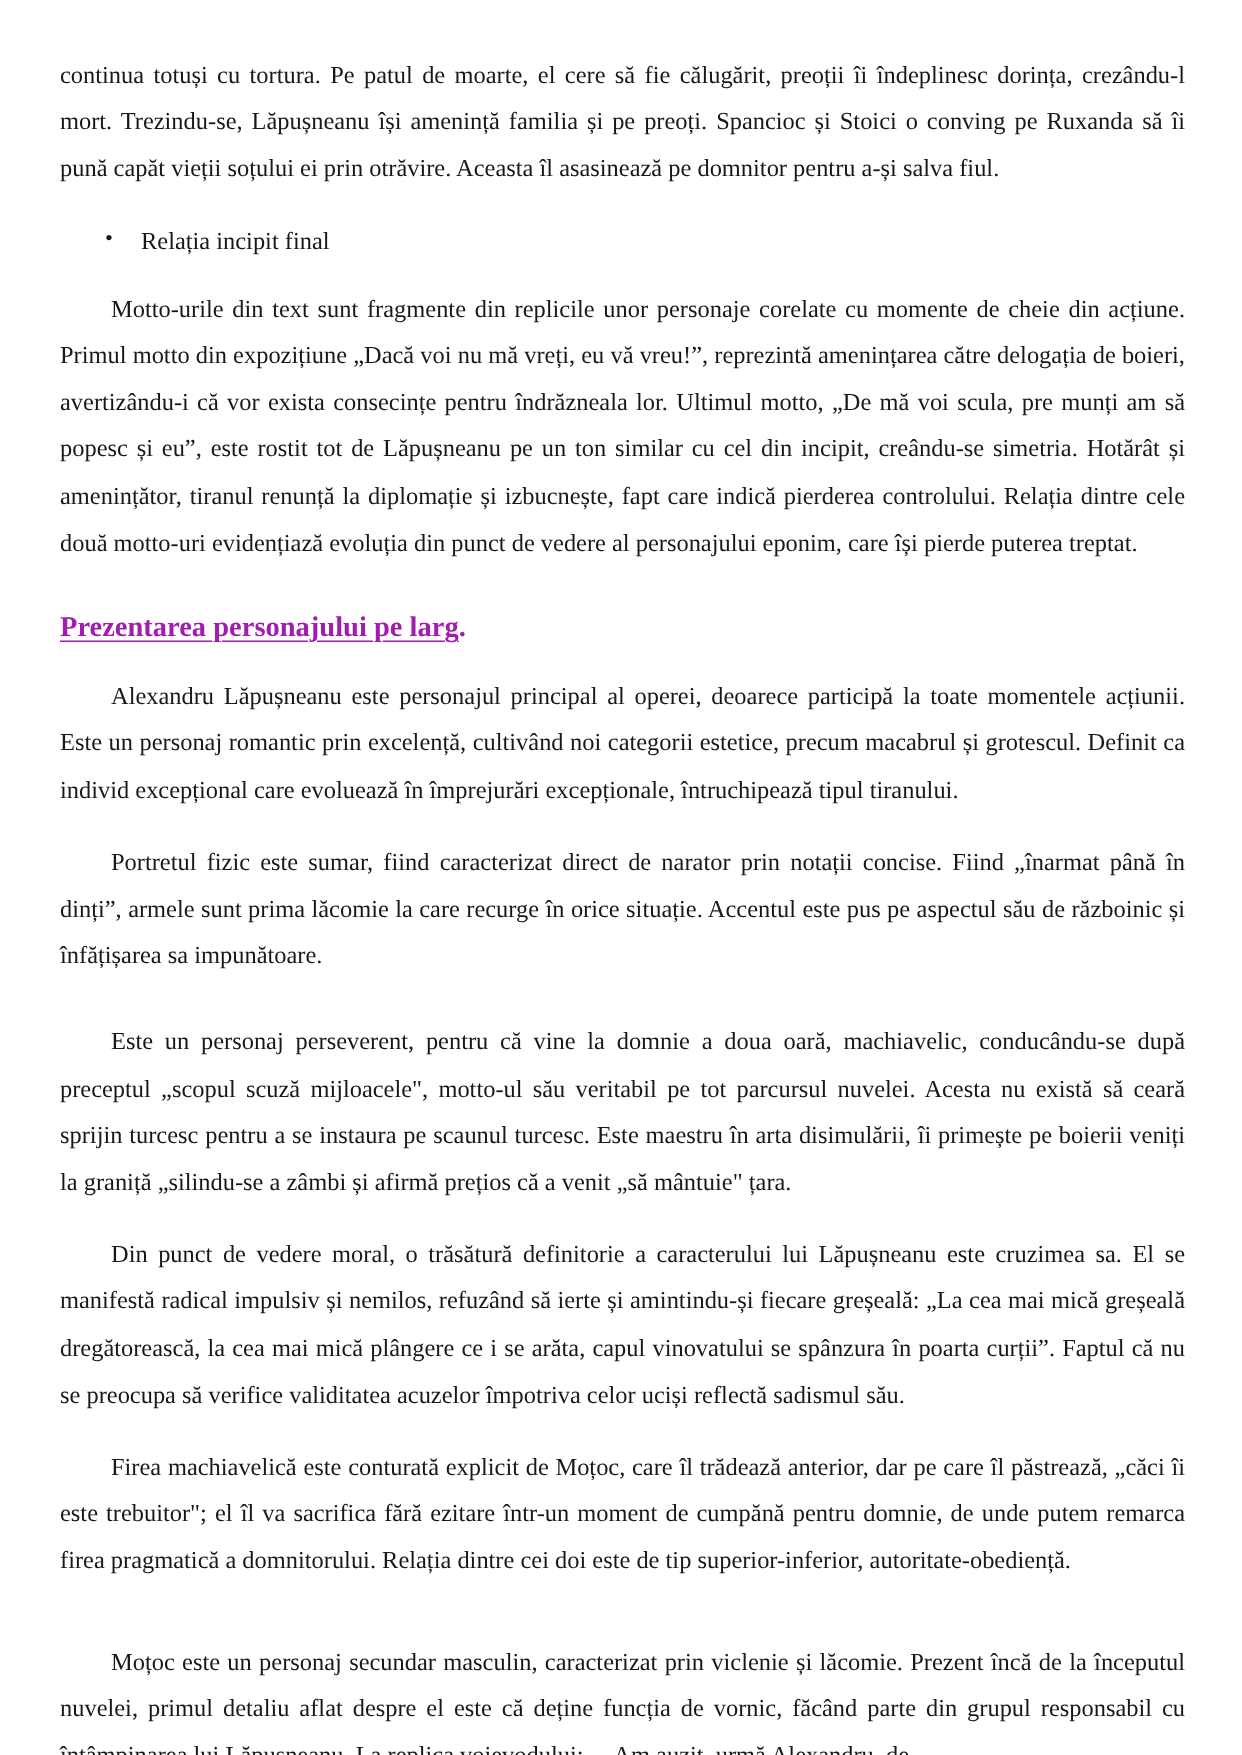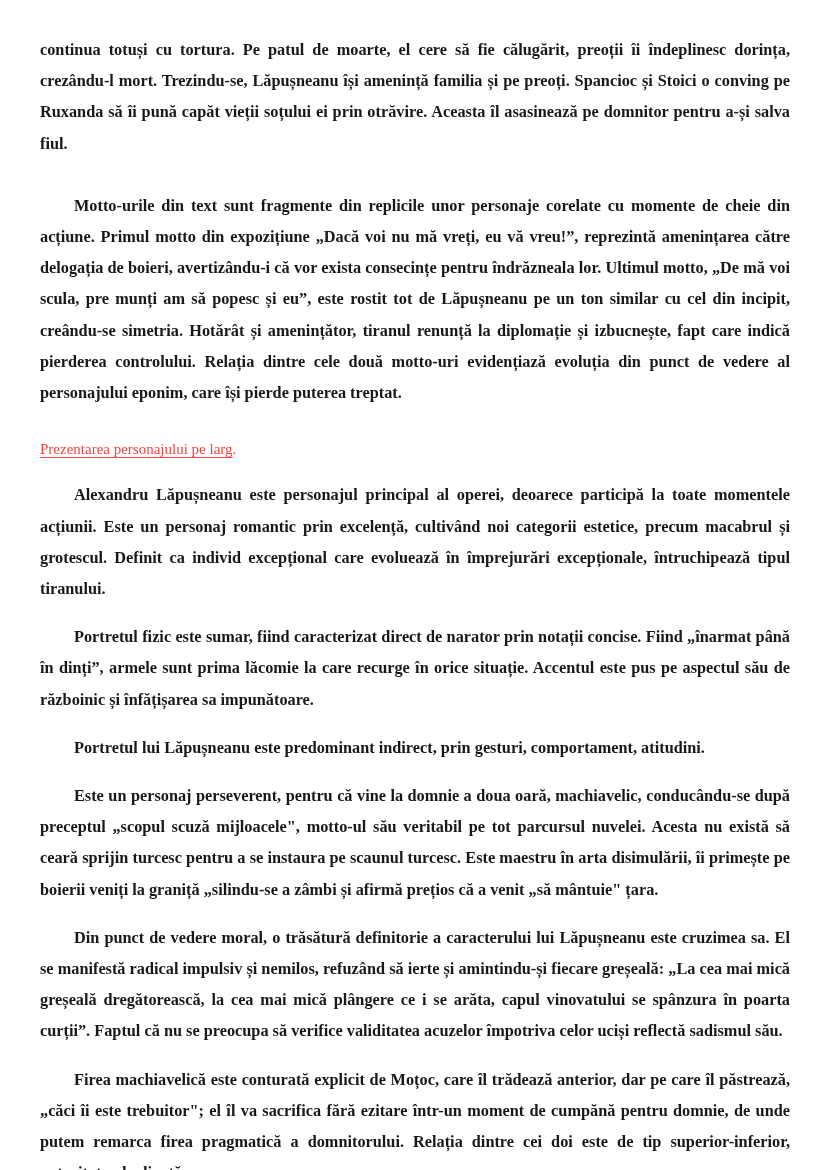--- a/index.html
+++ b/index.html
@@ -26,21 +26,20 @@
     font-size: 16.3px;
     line-height: 31.2px;
     text-align: justify;
     text-justify: inter-word;
     color: #16181a;
     -webkit-font-smoothing: antialiased;
   }
   p.para {
     margin: 0 0 8px 0;
     text-indent: 34px;
-    font-weight: bold;
   }
   p.para.no-indent {
     text-indent: 0;
   }
   p.para.tight {
     margin-bottom: 0;
   }
   .spacer-sm { height: 9px; }
   .spacer-md { height: 14px; }
   .spacer-lg { height: 18px; }
@@ -62,45 +61,48 @@
     position: absolute;
     left: 6px;
     top: -1px;
     font-size: 15px;
     line-height: 31.2px;
     color: #16181a;
   }
 
   h2.section-heading {
     margin: 0;
-    font-size: 15px;
+    font-size: 19px;
     line-height: 31.2px;
-    font-weight: normal;
+    font-weight: bold;
     text-align: left;
-    color: #ef4444;
+    color: #a21caf;
   }
   h2.section-heading .u {
     text-decoration: underline;
     text-underline-offset: 2.5px;
     text-decoration-thickness: 1.3px;
   }
   h2.section-heading .tail {
     text-decoration: none;
   }
 </style>
 </head>
 <body>
 
 <div class="page">
   <div class="doc-body">
 
     <p class="para no-indent">continua totuși cu tortura. Pe patul de moarte, el cere să fie călugărit, preoții îi îndeplinesc dorința, crezându-l mort. Trezindu-se, Lăpușneanu își amenință familia și pe preoți. Spancioc și Stoici o conving pe Ruxanda să îi pună capăt vieții soțului ei prin otrăvire. Aceasta îl asasinează pe domnitor pentru a-și salva fiul.</p>
 
     <div class="spacer-sm"></div>
 
+    <ul class="bullets">
+      <li>Relația incipit final</li>
+    </ul>
 
     <div class="spacer-md"></div>
 
     <p class="para">Motto-urile din text sunt fragmente din replicile unor personaje corelate cu momente de cheie din acțiune. Primul motto din expozițiune „Dacă voi nu mă vreți, eu vă vreu!”, reprezintă amenințarea către delogația de boieri, avertizându-i că vor exista consecințe pentru îndrăzneala lor. Ultimul motto, „De mă voi scula, pre munți am să popesc și eu”, este rostit tot de Lăpușneanu pe un ton similar cu cel din incipit, creându-se simetria. Hotărât și amenințător, tiranul renunță la diplomație și izbucnește, fapt care indică pierderea controlului. Relația dintre cele două motto-uri evidențiază evoluția din punct de vedere al personajului eponim, care își pierde puterea treptat.</p>
 
     <div class="spacer-lg"></div>
 
     <h2 class="section-heading">
       <span class="u">Prezentarea personajului pe larg</span><span class="tail">.</span>
     </h2>
@@ -108,21 +110,20 @@
     <div class="spacer-md"></div>
 
     <p class="para">Alexandru Lăpușneanu este personajul principal al operei, deoarece participă la toate momentele acțiunii. Este un personaj romantic prin excelență, cultivând noi categorii estetice, precum macabrul și grotescul. Definit ca individ excepțional care evoluează în împrejurări excepționale, întruchipează tipul tiranului.</p>
 
     <div class="spacer-sm"></div>
 
     <p class="para">Portretul fizic este sumar, fiind caracterizat direct de narator prin notații concise. Fiind „înarmat până în dinți”, armele sunt prima lăcomie la care recurge în orice situație. Accentul este pus pe aspectul său de războinic și înfățișarea sa impunătoare.</p>
 
     <div class="spacer-sm"></div>
 
-    <p class="para">Portretul lui Lăpușneanu este predominant indirect, prin gesturi, comportament, atitudini.</p>
 
     <div class="spacer-sm"></div>
 
     <p class="para">Este un personaj perseverent, pentru că vine la domnie a doua oară, machiavelic, conducându-se după preceptul „scopul scuză mijloacele", motto-ul său veritabil pe tot parcursul nuvelei. Acesta nu există să ceară sprijin turcesc pentru a se instaura pe scaunul turcesc. Este maestru în arta disimulării, îi primește pe boierii veniți la graniță „silindu-se a zâmbi și afirmă prețios că a venit „să mântuie" țara.</p>
 
     <div class="spacer-sm"></div>
 
     <p class="para">Din punct de vedere moral, o trăsătură definitorie a caracterului lui Lăpușneanu este cruzimea sa. El se manifestă radical impulsiv și nemilos, refuzând să ierte și amintindu-și fiecare greșeală: „La cea mai mică greșeală dregătorească, la cea mai mică plângere ce i se arăta, capul vinovatului se spânzura în poarta curții”. Faptul că nu se preocupa să verifice validitatea acuzelor împotriva celor uciși reflectă sadismul său.</p>
 
     <div class="spacer-sm"></div>

